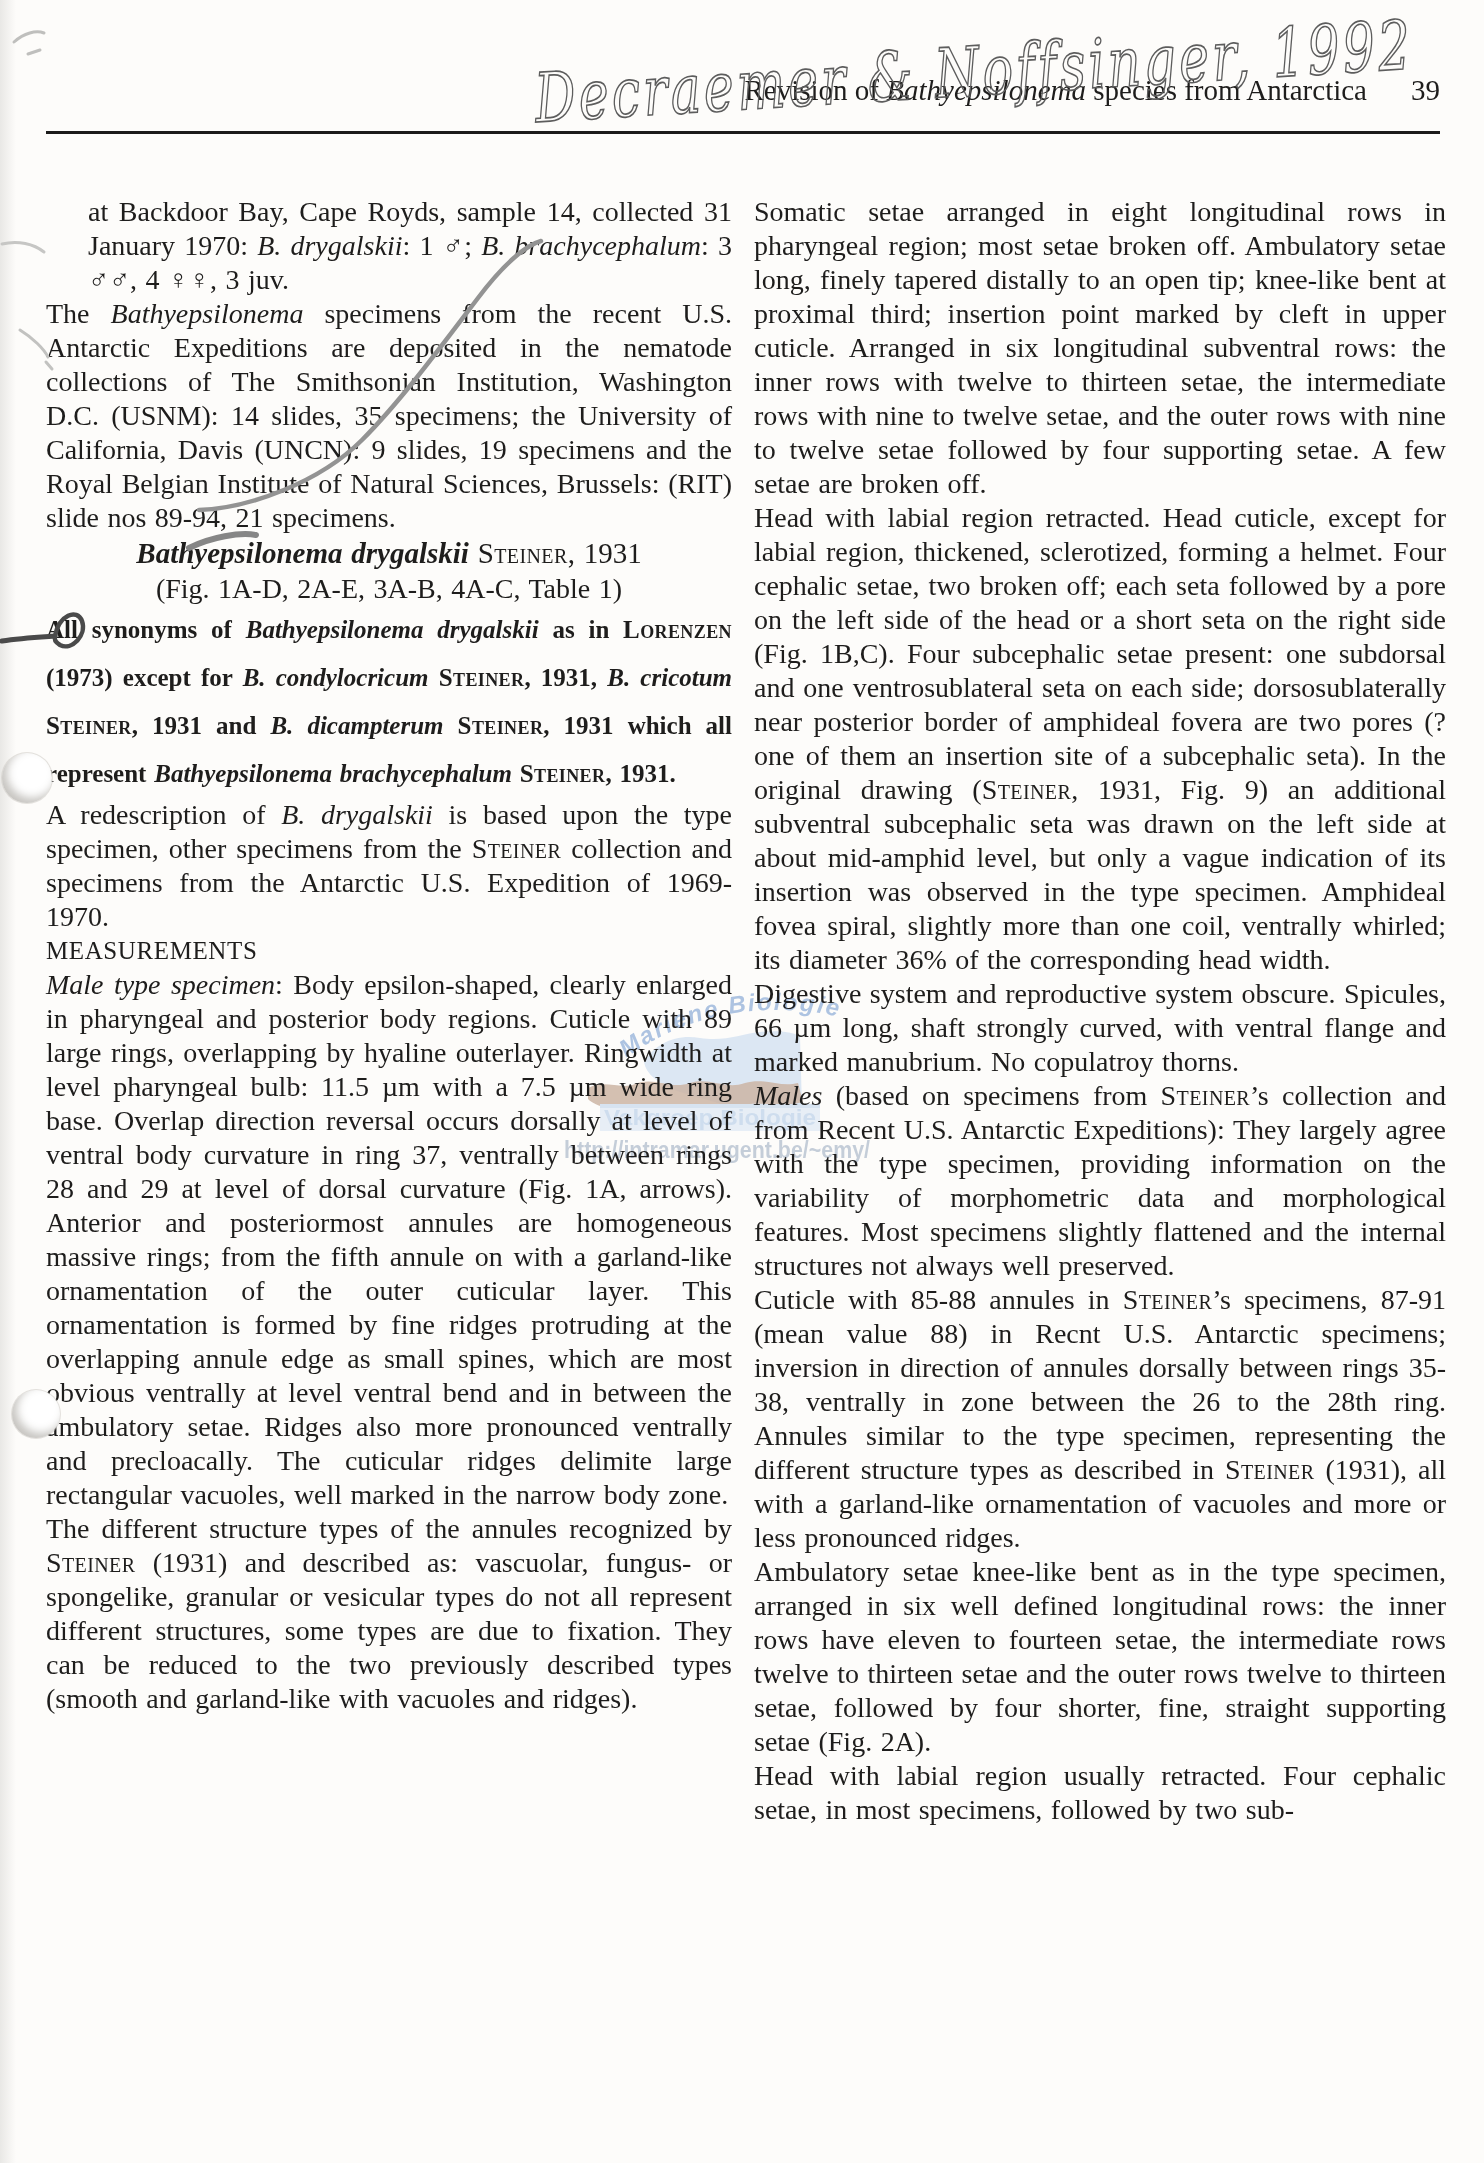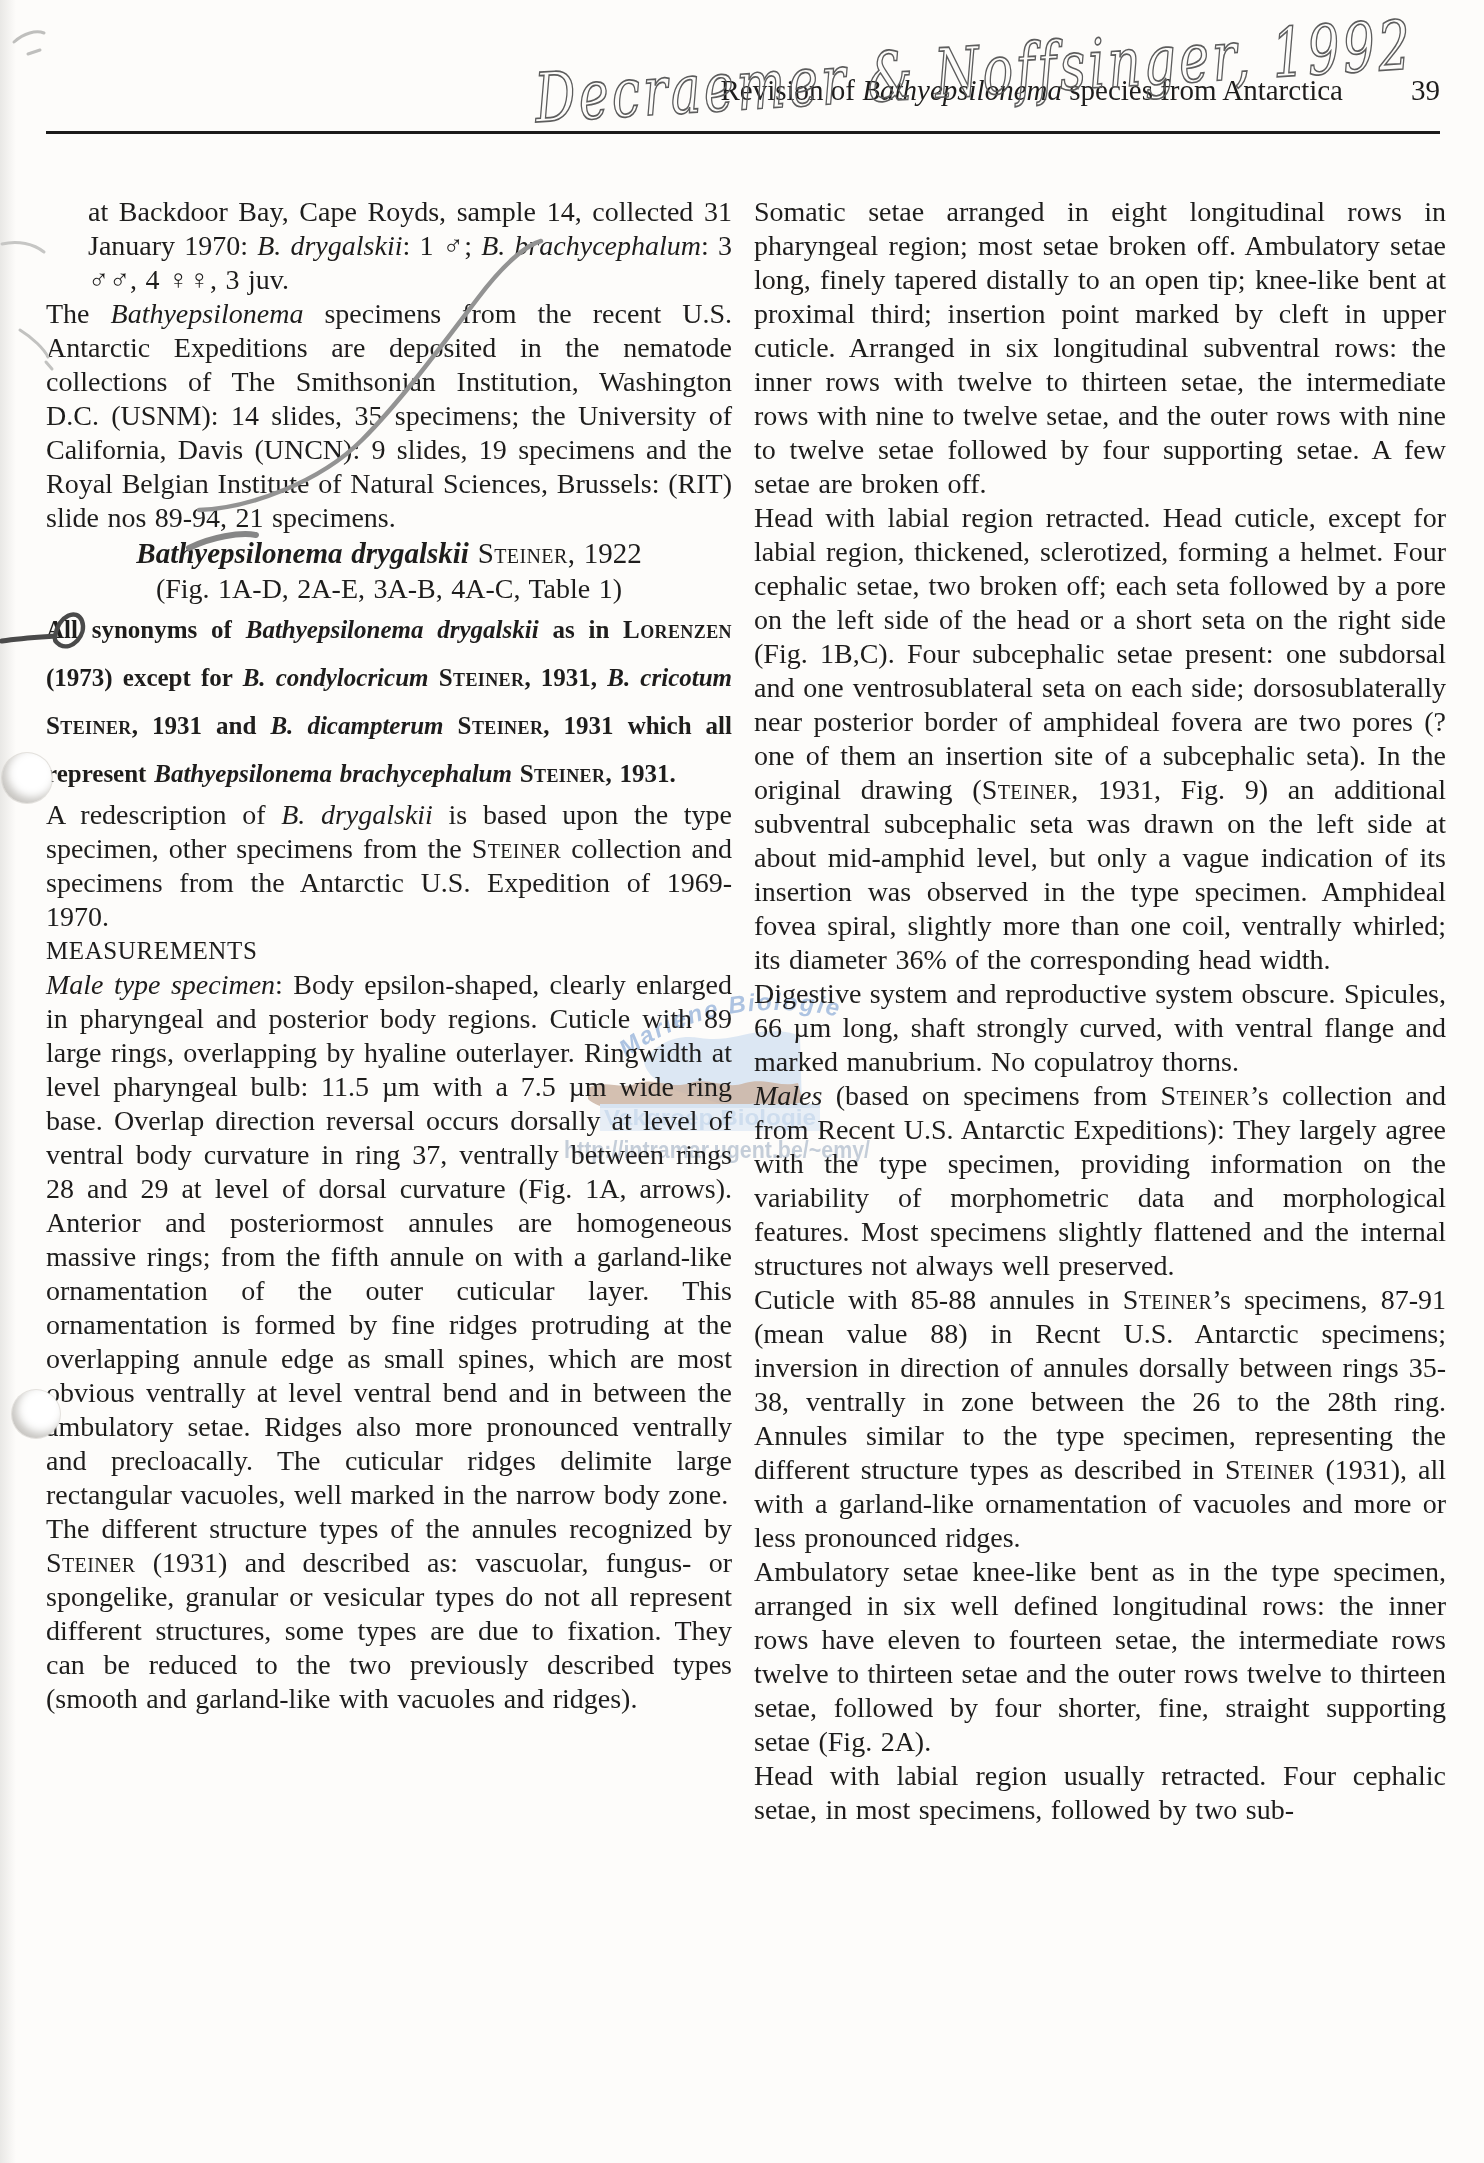--- a/index.html
+++ b/index.html
@@ -19,21 +19,21 @@
   .handwriting text{
     font-family:"DejaVu Serif",serif;font-style:italic;font-size:68px;
     fill:none;stroke:#5d5d5d;stroke-width:1.7px;letter-spacing:4px;
   }
   
   .running-head{
     position:absolute;top:74px;left:46px;width:1394px;z-index:2;
     display:flex;justify-content:flex-end;align-items:baseline;
     font-size:29px;line-height:32px;white-space:nowrap;
   }
-  .rh-page{margin-left:68px;}
+  .rh-page{margin-left:44px;}
   .rule{position:absolute;top:131px;left:46px;width:1394px;height:3px;background:#1c1b1a;z-index:2;}
   
   .col{
     position:absolute;top:195px;z-index:2;
     font-size:28px;line-height:34px;text-align:justify;
     word-spacing:1.5px;
   }
   .col-left{left:46px;width:686px;}
   .col-right{left:754px;width:692px;}
   .col p{margin:0;}
@@ -98,21 +98,21 @@
         <textPath href="#wm-arc">Mariene Biologie</textPath>
       </text>
       <text class="wm-band-text" x="44" y="133" textLength="212" lengthAdjust="spacingAndGlyphs">Vakgroep Biologie</text>
       <text class="wm-url-text" x="4" y="166" textLength="306" lengthAdjust="spacingAndGlyphs">http://intramar.ugent.be/~emy/</text>
     </svg>
   </div>
 
   <div class="col col-left">
     <p class="p-locality"><span>at Backdoor Bay, Cape Royds, sample 14, collected 31 January 1970: </span><span class="i">B. drygalskii</span><span>: 1 ♂; </span><span class="i">B. brachycephalum</span><span>: 3 ♂♂, 4 ♀♀, 3 juv.</span></p>
     <p><span>The </span><span class="i">Bathyepsilonema</span><span> specimens from the recent U.S. Antarctic Expeditions are deposited in the nematode collections of The Smithsonian Institution, Washington D.C. (USNM): 14 slides, 35 specimens; the University of California, Davis (UNCN): 9 slides, 19 specimens and the Royal Belgian Institute of Natural Sciences, Brussels: (RIT) slide nos 89-94, 21 specimens.</span></p>
-    <p class="species-heading"><span class="bi">Bathyepsilonema drygalskii</span><span> </span><span class="sc">Steiner</span><span>, 1922</span></p>
+    <p class="species-heading"><span class="bi">Bathyepsilonema drygalskii</span><span> </span><span class="sc">Steiner</span><span>, 1931</span></p>
     <p class="fig-line">(Fig. 1A-D, 2A-E, 3A-B, 4A-C, Table 1)</p>
     <p class="p-synonyms"><span>All synonyms of </span><span class="i">Bathyepsilonema drygalskii</span><span> as in </span><span class="sc">Lorenzen</span><span> (1973) except for </span><span class="i">B. condylocricum</span><span> </span><span class="sc">Steiner</span><span>, 1931, </span><span class="i">B. cricotum</span><span> </span><span class="sc">Steiner</span><span>, 1931 and </span><span class="i">B. dicampterum</span><span> </span><span class="sc">Steiner</span><span>, 1931 which all represent </span><span class="i">Bathyepsilonema brachycephalum</span><span> </span><span class="sc">Steiner</span><span>, 1931.</span></p>
     <p class="p-redescription"><span>A redescription of </span><span class="i">B. drygalskii</span><span> is based upon the type specimen, other specimens from the </span><span class="sc">Steiner</span><span> collection and specimens from the Antarctic U.S. Expedition of 1969-1970.</span></p>
     <p class="subhead">MEASUREMENTS</p>
     <p class="p-male-type"><span class="i">Male type specimen</span><span>: Body epsilon-shaped, clearly enlarged in pharyngeal and posterior body regions. Cuticle with 89 large rings, overlapping by hyaline outerlayer. Ringwidth at level pharyngeal bulb: 11.5 µm with a 7.5 µm wide ring base. Overlap direction reversal occurs dorsally at level of ventral body curvature in ring 37, ventrally between rings 28 and 29 at level of dorsal curvature (Fig. 1A, arrows). Anterior and posteriormost annules are homogeneous massive rings; from the fifth annule on with a garland-like ornamentation of the outer cuticular layer. This ornamentation is formed by fine ridges protruding at the overlapping annule edge as small spines, which are most obvious ventrally at level ventral bend and in between the ambulatory setae. Ridges also more pronounced ventrally and precloacally. The cuticular ridges delimite large rectangular vacuoles, well marked in the narrow body zone.</span></p>
     <p><span>The different structure types of the annules recognized by </span><span class="sc">Steiner</span><span> (1931) and described as: vascuolar, fungus- or spongelike, granular or vesicular types do not all represent different structures, some types are due to fixation. They can be reduced to the two previously described types (smooth and garland-like with vacuoles and ridges).</span></p>
   </div>
 
   <div class="col col-right">
     <p><span>Somatic setae arranged in eight longitudinal rows in pharyngeal region; most setae broken off. Ambulatory setae long, finely tapered distally to an open tip; knee-like bent at proximal third; insertion point marked by cleft in upper cuticle. Arranged in six longitudinal subventral rows: the inner rows with twelve to thirteen setae, the intermediate rows with nine to twelve setae, and the outer rows with nine to twelve setae followed by four supporting setae. A few setae are broken off.</span></p>

